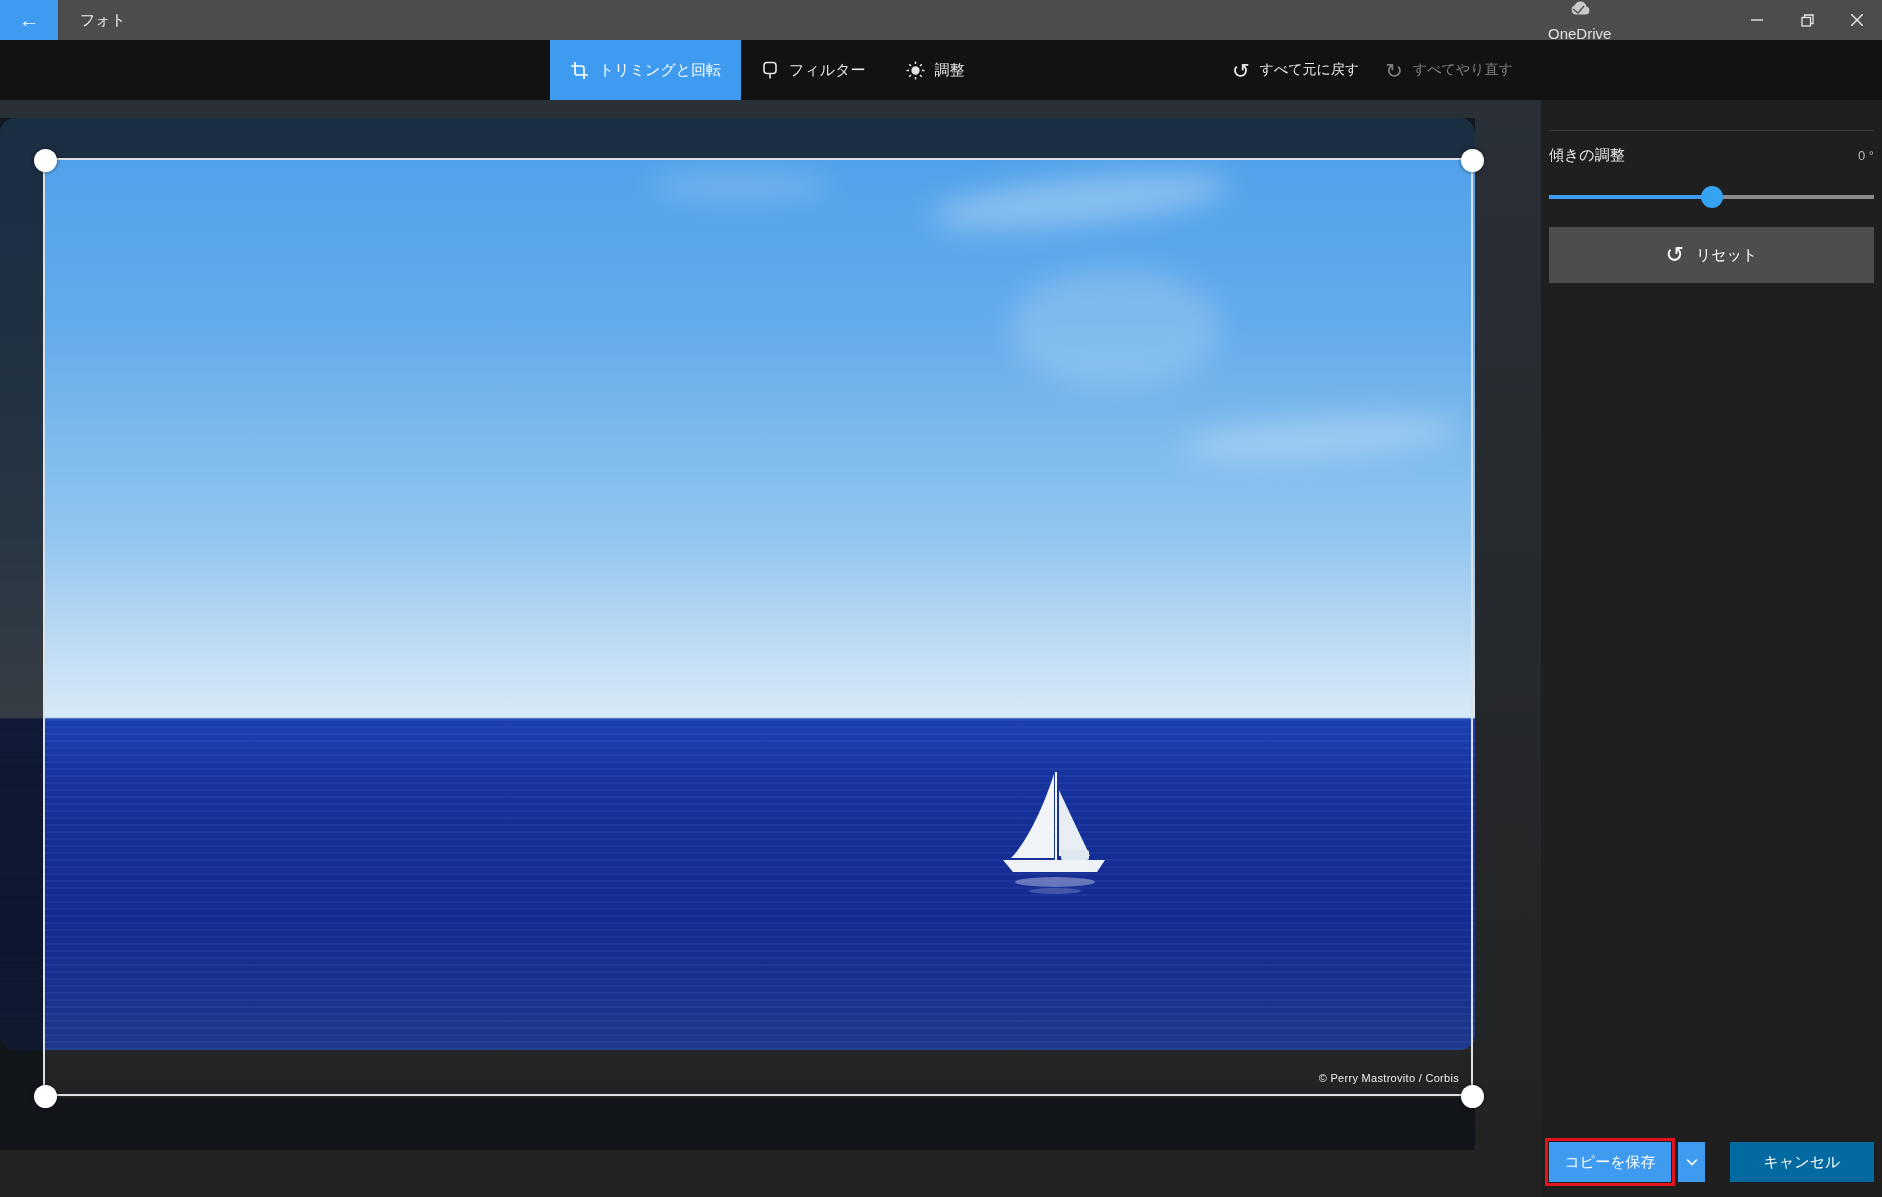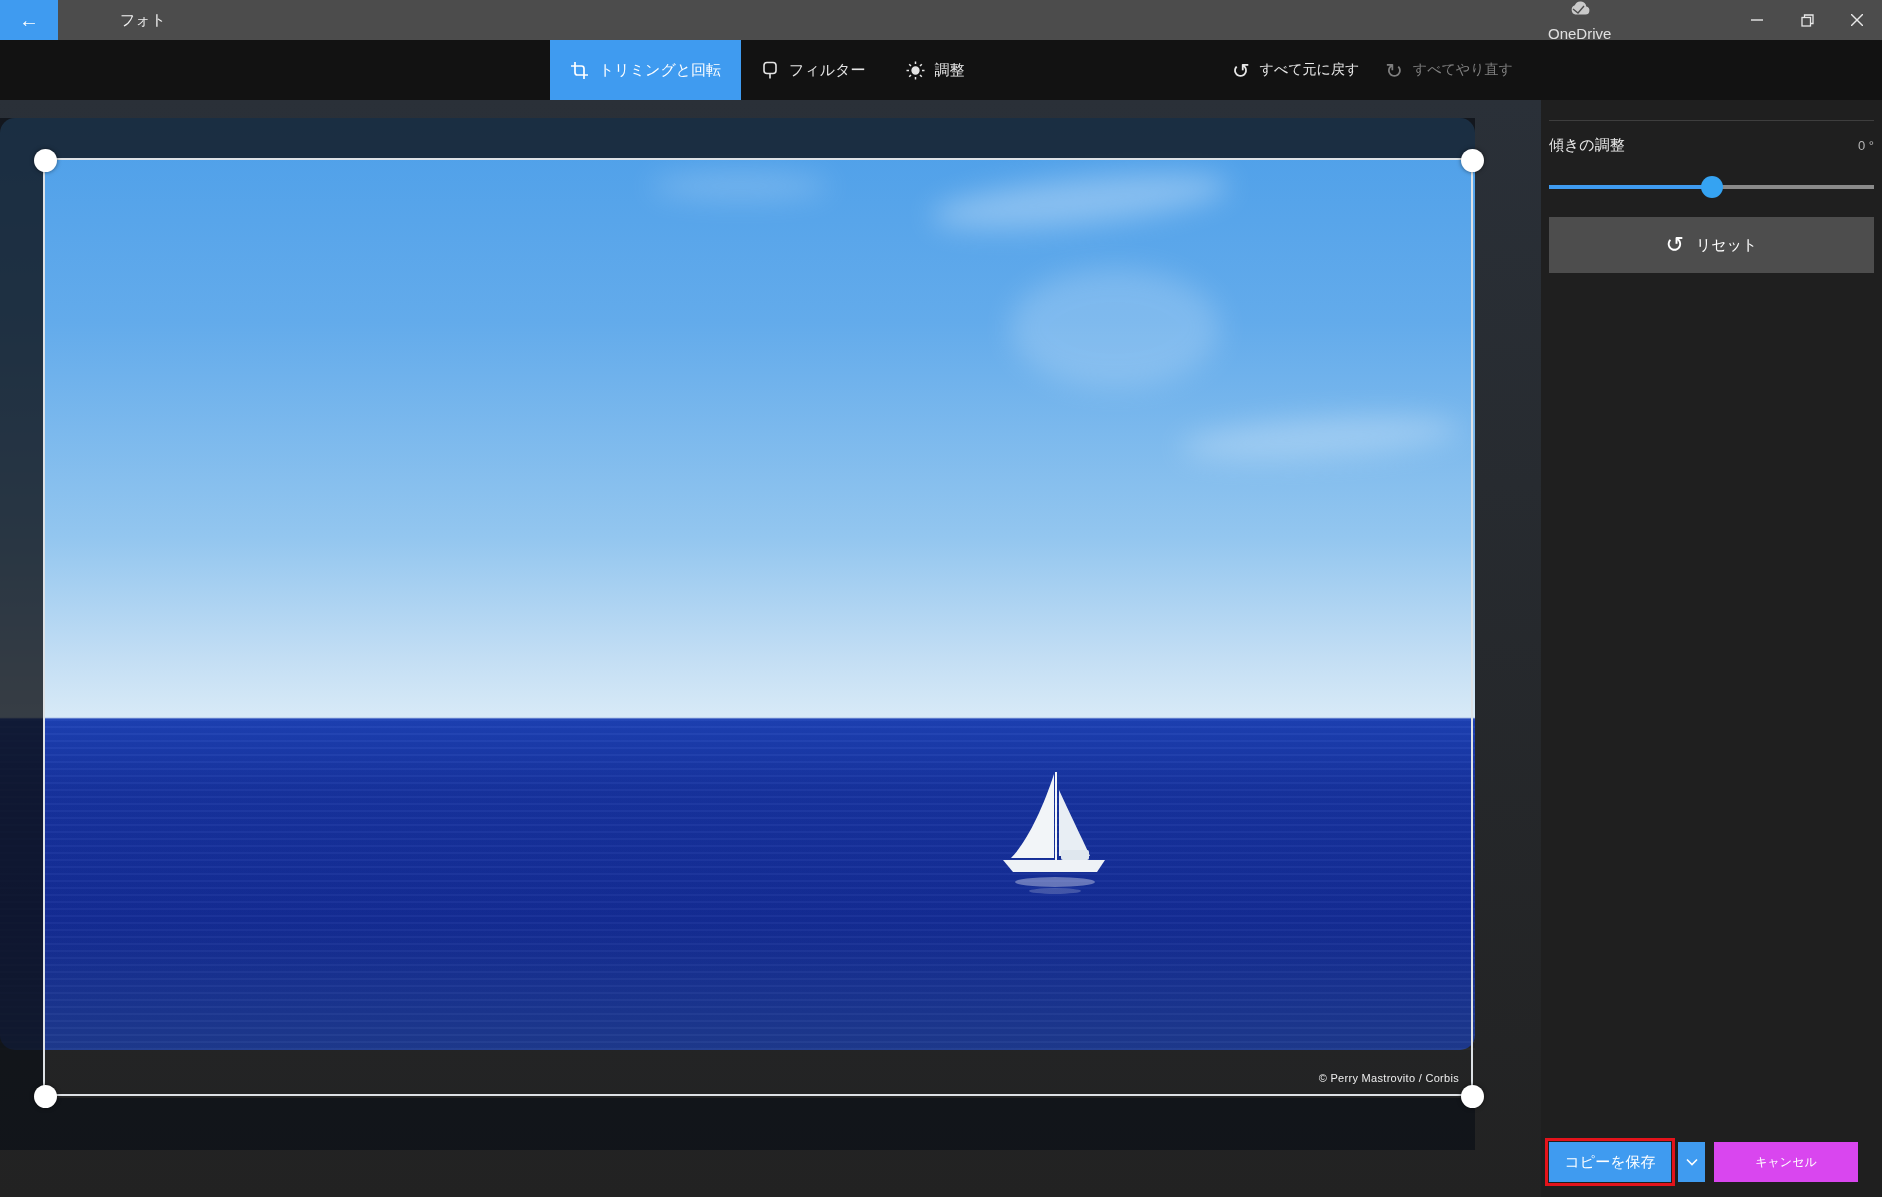--- a/index.html
+++ b/index.html
@@ -3,21 +3,21 @@
 <meta charset="utf-8">
 <style>
   * { margin:0; padding:0; box-sizing:border-box; }
   html,body { width:1882px; height:1197px; background:#000; }
   body { font-family:"Liberation Sans","DejaVu Sans",sans-serif; color:#f0f0f0; overflow:hidden; }
   #app { position:relative; width:1882px; height:1197px; background:#232323; overflow:hidden; }
 
   
   .titlebar { position:absolute; left:0; top:0; width:1882px; height:40px; background:#4c4c4c; z-index:40; }
   .back-btn { position:absolute; left:0; top:0; width:58px; height:40px; background:#3f9bf0; display:flex; align-items:center; justify-content:center; font-size:20px; color:#fff; cursor:pointer; }
-  .app-title { position:absolute; left:80px; top:0; height:40px; display:flex; align-items:center; font-size:15px; color:#f2f2f2;margin-left:40px; }
+  .app-title { position:absolute; left:80px; top:0; height:40px; display:flex; align-items:center; font-size:15px; color:#f2f2f2; }
   .onedrive { position:absolute; left:1548px; top:0; height:40px; display:flex; align-items:center; gap:9px; font-size:15px; color:#e0e0e0;flex-direction:column; }
   .win-controls { position:absolute; right:0; top:0; height:40px; display:flex; }
   .win-btn { width:50px; height:40px; display:flex; align-items:center; justify-content:center; color:#e8e8e8; cursor:pointer; }
 
   
   .toolbar { position:absolute; left:0; top:40px; width:1882px; height:60px; background:#121212; z-index:30; }
   .tabs { position:absolute; left:550px; top:0; height:60px; display:flex; }
   .tab { height:60px; display:flex; align-items:center; gap:10px; padding:0 20px; font-size:15px; color:#e4e4e4; cursor:pointer; }
   .tab.active { background:#3f9bf0; color:#fff; }
   .history { position:absolute; left:1232px; top:0; height:60px; display:flex; gap:26px; }
@@ -39,41 +39,41 @@
   .boat { position:absolute; left:993px; top:650px; width:130px; height:130px; }
   .watermark { position:absolute; right:16px; top:954px; font-size:11px; color:rgba(255,255,255,0.92); letter-spacing:.3px; }
   .dim { position:absolute; background:rgba(14,18,24,0.80); }
   .dim.top { left:0; top:0; width:1475px; height:42px; }
   .dim.left { left:0; top:42px; width:45px; height:938px; }
   .dim.bottom { left:0; top:980px; width:1475px; height:52px; }
   .crop-frame { position:absolute; left:43px; top:40px; width:1430px; height:938px; border:2px solid #dde1e5; }
   .handle { position:absolute; width:23px; height:23px; border-radius:50%; background:#fff; box-shadow:0 0 4px rgba(0,0,0,.5); cursor:grab; }
 
   
-  .panel { position:absolute; left:1541px; top:40px; width:341px; height:1157px; background:#1f1f1f; padding:7px 8px; z-index:20; }
+  .panel { position:absolute; left:1541px; top:40px; width:341px; height:1157px; background:#1f1f1f; padding:17px 8px; z-index:20; }
   .panel-title { margin-top:16px; text-align:center; font-size:17px; font-weight:bold; color:#fff; }
   .sep { margin-top:34px; border-top:1px solid #3e3e3e; }
   .straighten-row { margin-top:15px; display:flex; justify-content:space-between; align-items:center; font-size:15px; color:#eaeaea; }
   .straighten-val { font-size:13px; color:#b4b4b4; }
   .slider { position:relative; margin-top:20px; height:24px; cursor:pointer; }
   .slider .track { position:absolute; left:0; right:0; top:10px; height:4px; background:#8a8a8a; }
   .slider .fill { position:absolute; left:0; width:50%; top:10px; height:4px; background:#3f9bf0; }
   .slider .thumb { position:absolute; left:50%; top:1px; width:22px; height:22px; margin-left:-11px; border-radius:50%; background:#35a3f2; }
   .btn-row { margin-top:30px; display:flex; gap:14px; }
   .gray-btn { flex:1; height:46px; background:#4d4d4d; border:none; color:#fff; font-size:15px; font-family:inherit; display:flex; align-items:center; justify-content:center; gap:11px; cursor:pointer; }
   .aspect-btn { margin-top:16px; width:100%; height:54px; background:#4d4d4d; border:none; color:#fff; font-size:15px; font-family:inherit; display:flex; align-items:center; gap:12px; padding:0 16px; cursor:pointer; }
   .aspect-val { color:#9e9e9e; }
   .aspect-chevron { margin-left:auto; }
   .reset-btn { margin-top:18px; width:100%; height:56px; background:#4d4d4d; border:none; color:#fff; font-size:15px; font-family:inherit; display:flex; align-items:center; justify-content:center; gap:12px; cursor:pointer; }
   .reset-glyph { font-size:22px; line-height:1; }
   .bottom-row { position:absolute; left:8px; right:8px; bottom:15px; display:flex; align-items:flex-end; gap:7px; }
   .save-btn { width:122px; height:40px; background:#3f9bf0; border:none; color:#fff; font-size:15px; font-family:inherit; cursor:pointer;
     outline:3px solid #e3131b; outline-offset:1px; }
   .save-dd { width:27px; height:40px; background:#3f9bf0; border:none; display:flex; align-items:center; justify-content:center; cursor:pointer; }
-  .cancel-btn { margin-left:auto; margin-right:16px; width:144px; height:40px; background:#d946ef; border:none; color:#fff; font-size:12px; font-family:inherit; cursor:pointer; }
+  .cancel-btn { margin-left:auto; width:144px; height:40px; background:#0369a1; border:none; color:#fff; font-size:15px; font-family:inherit; cursor:pointer; }
 
   svg { display:block; }
 </style>
 </head>
 <body>
 
 <div id="app">
 
   <div class="canvas">
     <div class="photo">

